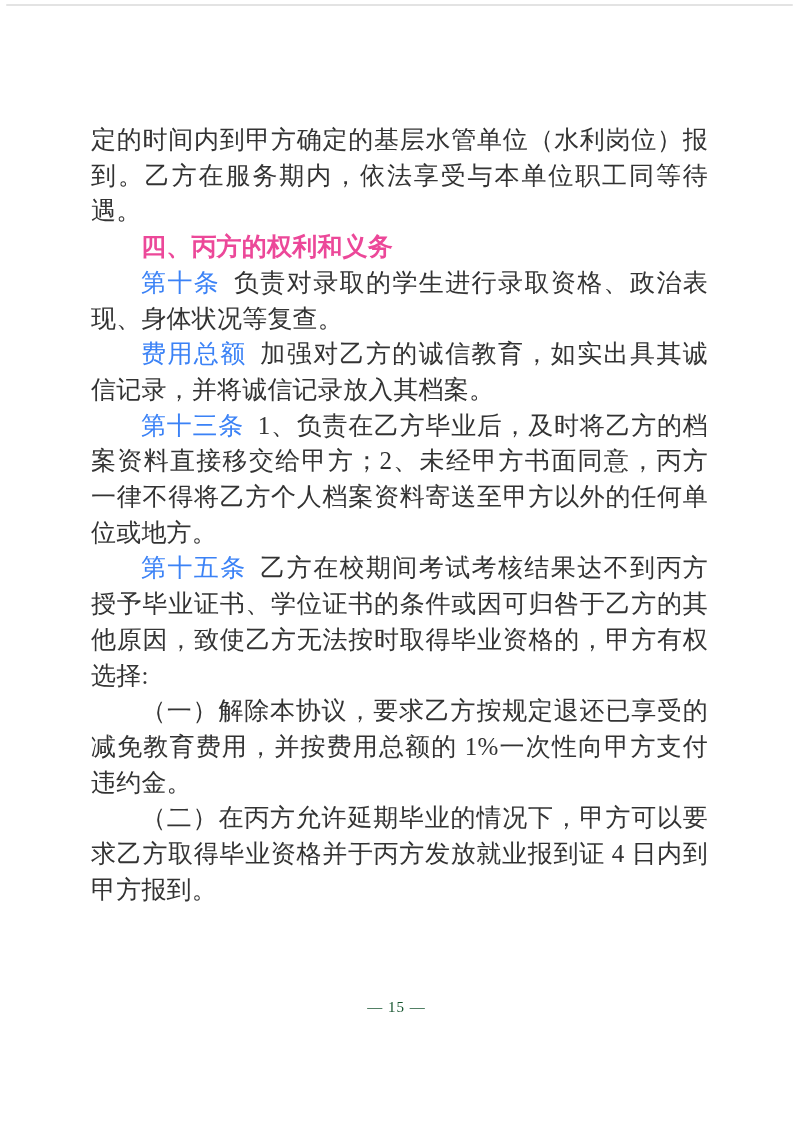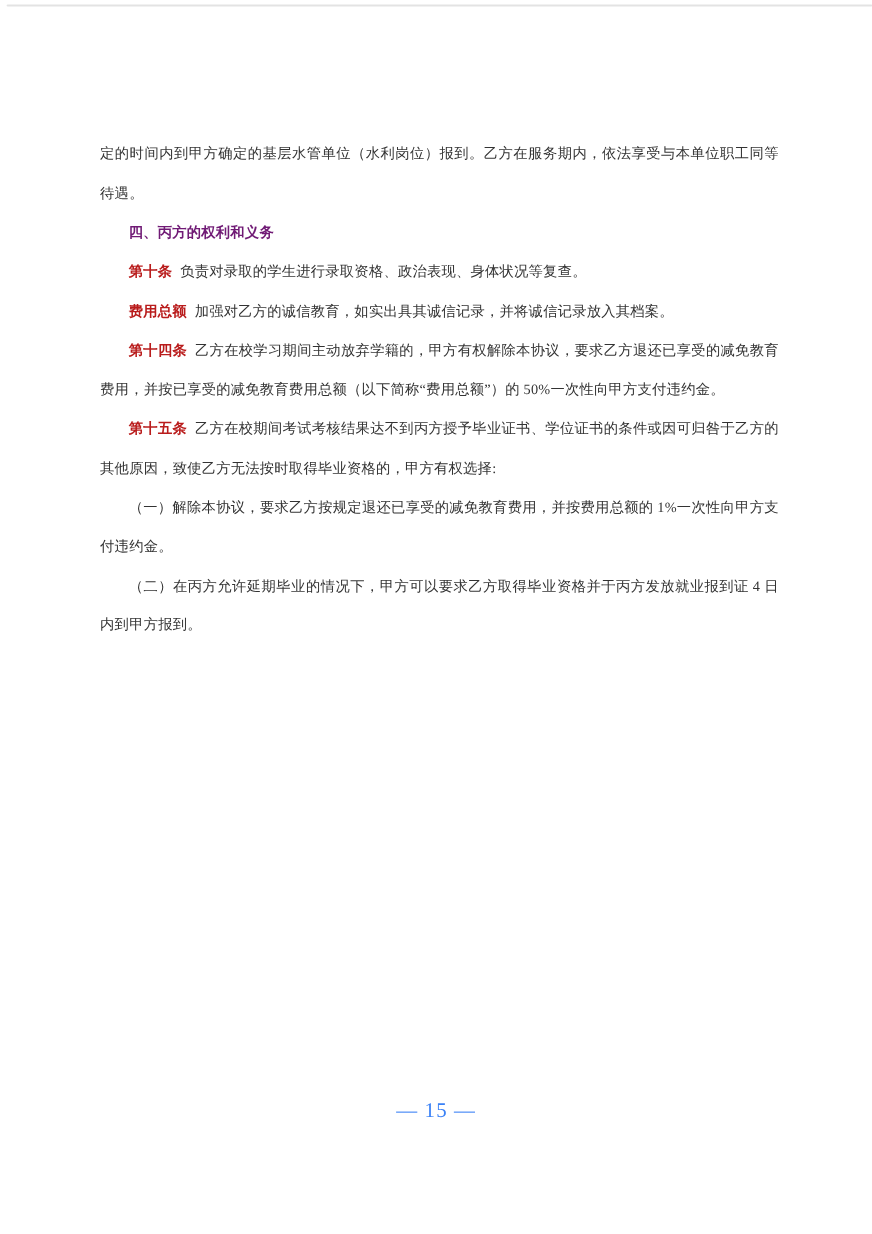--- a/index.html
+++ b/index.html
@@ -20,49 +20,49 @@
     position: absolute;
     top: 4px; left: 6px; right: 0;
     height: 2px;
     background: #e3e3e3;
     border-radius: 1px;
   }
   .content {
     position: absolute;
     left: 91px; top: 122px;
     width: 617px;
-    font-size: 13px;
+    font-size: 25px;
     line-height: 35.7px;
     text-align: justify;
     text-justify: inter-character;
     letter-spacing: 0.2px;
   }
   p.para {
     margin: 0; padding: 0;
     text-indent: 2em;
   }
   p.continuation { text-indent: 0; }
   p.heading {
     font-family: "Liberation Sans", "DejaVu Sans", sans-serif;
     font-weight: 700;
-    color: #701a75;
+    color: #ec4899;
   }
   .art-prefix {
     font-family: "Liberation Sans", "DejaVu Sans", sans-serif;
-    font-weight: 700;
-    color: #b91c1c;
+    font-weight: 400;
+    color: #3b82f6;
     margin-right: 0.55em;
   }
   .page-number {
     position: absolute;
     top: 999px; left: 0;
     width: 100%;
     text-align: center;
-    font-size: 19px;
-    color: #3b82f6;
+    font-size: 15px;
+    color: #14532d;
     letter-spacing: 1px;
   }
 </style>
 </head>
 <body>
 
 <div class="page">
 
   <div class="scan-edge"></div>
 
@@ -70,23 +70,23 @@
 
     <p class="para continuation">定的时间内到甲方确定的基层水管单位（水利岗位）报到。乙方在服务期内，依法享受与本单位职工同等待遇。</p>
 
     <p class="para heading">四、丙方的权利和义务</p>
 
     <p class="para article"><span class="art-prefix">第十条</span><span>负责对录取的学生进行录取资格、政治表现、身体状况等复查。</span></p>
 
     <p class="para article"><span class="art-prefix">费用总额</span><span>加强对乙方的诚信教育，如实出具其诚信记录，并将诚信记录放入其档案。</span></p>
 
 
+    <p class="para article"><span class="art-prefix">第十三条</span><span>1、负责在乙方毕业后，及时将乙方的档案资料直接移交给甲方；2、未经甲方书面同意，丙方一律不得将乙方个人档案资料寄送至甲方以外的任何单位或地方。</span></p>
 
 
-    <p class="para article"><span class="art-prefix">第十四条</span><span>乙方在校学习期间主动放弃学籍的，甲方有权解除本协议，要求乙方退还已享受的减免教育费用，并按已享受的减免教育费用总额（以下简称“费用总额”）的 50%一次性向甲方支付违约金。</span></p>
 
     <p class="para article"><span class="art-prefix">第十五条</span><span>乙方在校期间考试考核结果达不到丙方授予毕业证书、学位证书的条件或因可归咎于乙方的其他原因，致使乙方无法按时取得毕业资格的，甲方有权选择:</span></p>
 
     <p class="para list-item">（一）解除本协议，要求乙方按规定退还已享受的减免教育费用，并按费用总额的 1%一次性向甲方支付违约金。</p>
 
     <p class="para list-item">（二）在丙方允许延期毕业的情况下，甲方可以要求乙方取得毕业资格并于丙方发放就业报到证 4 日内到甲方报到。</p>
 
   </div>
 
   <div class="page-number">— 15 —</div>

